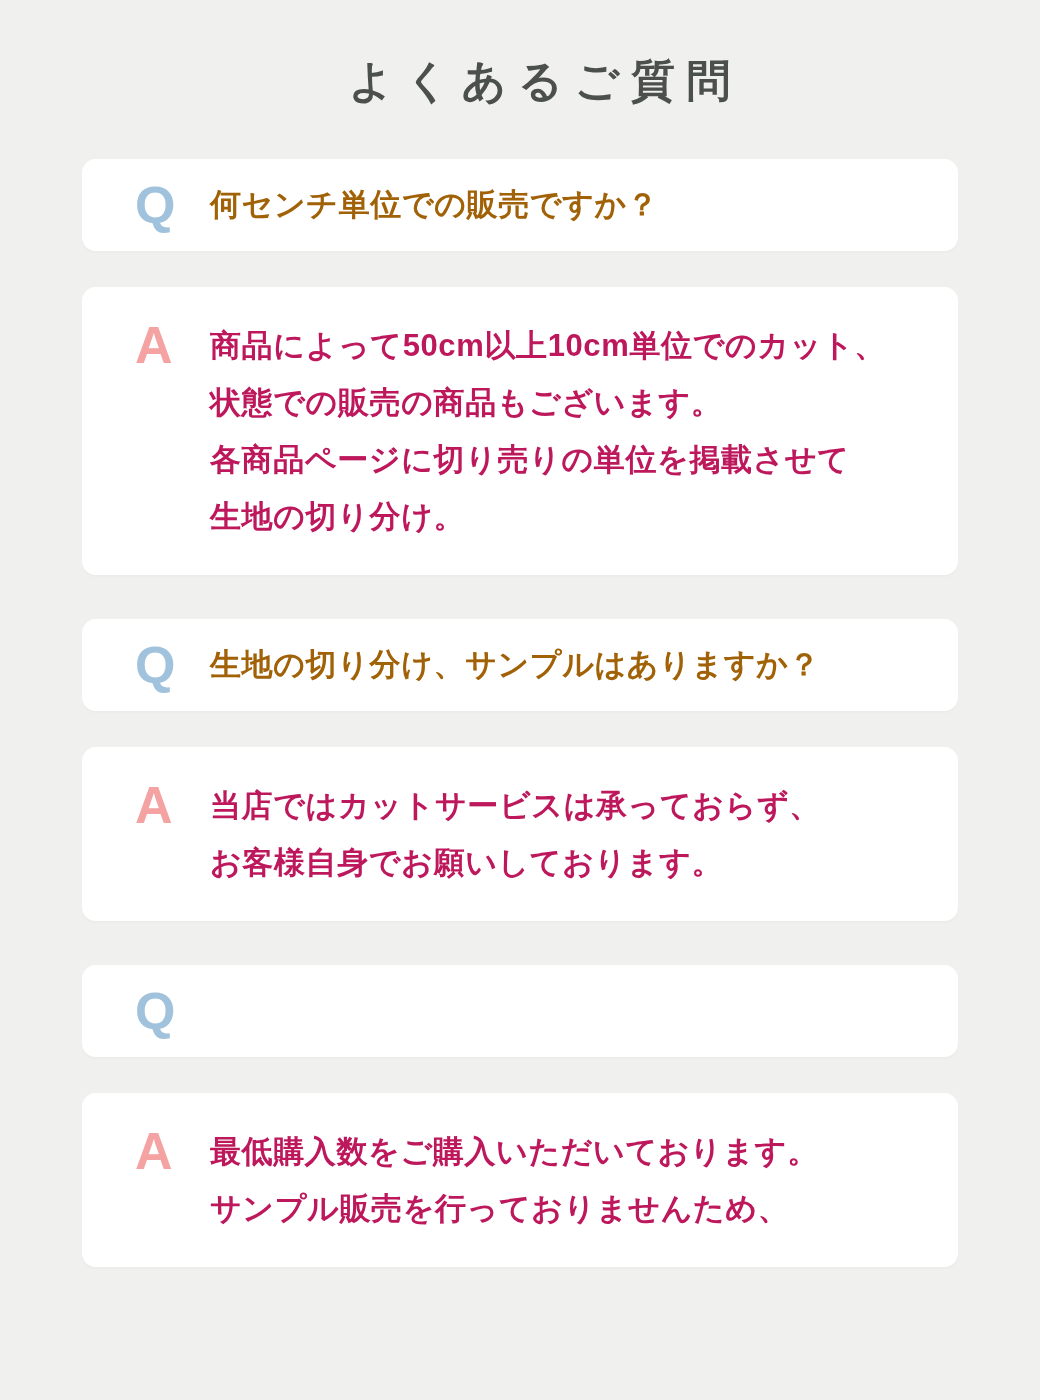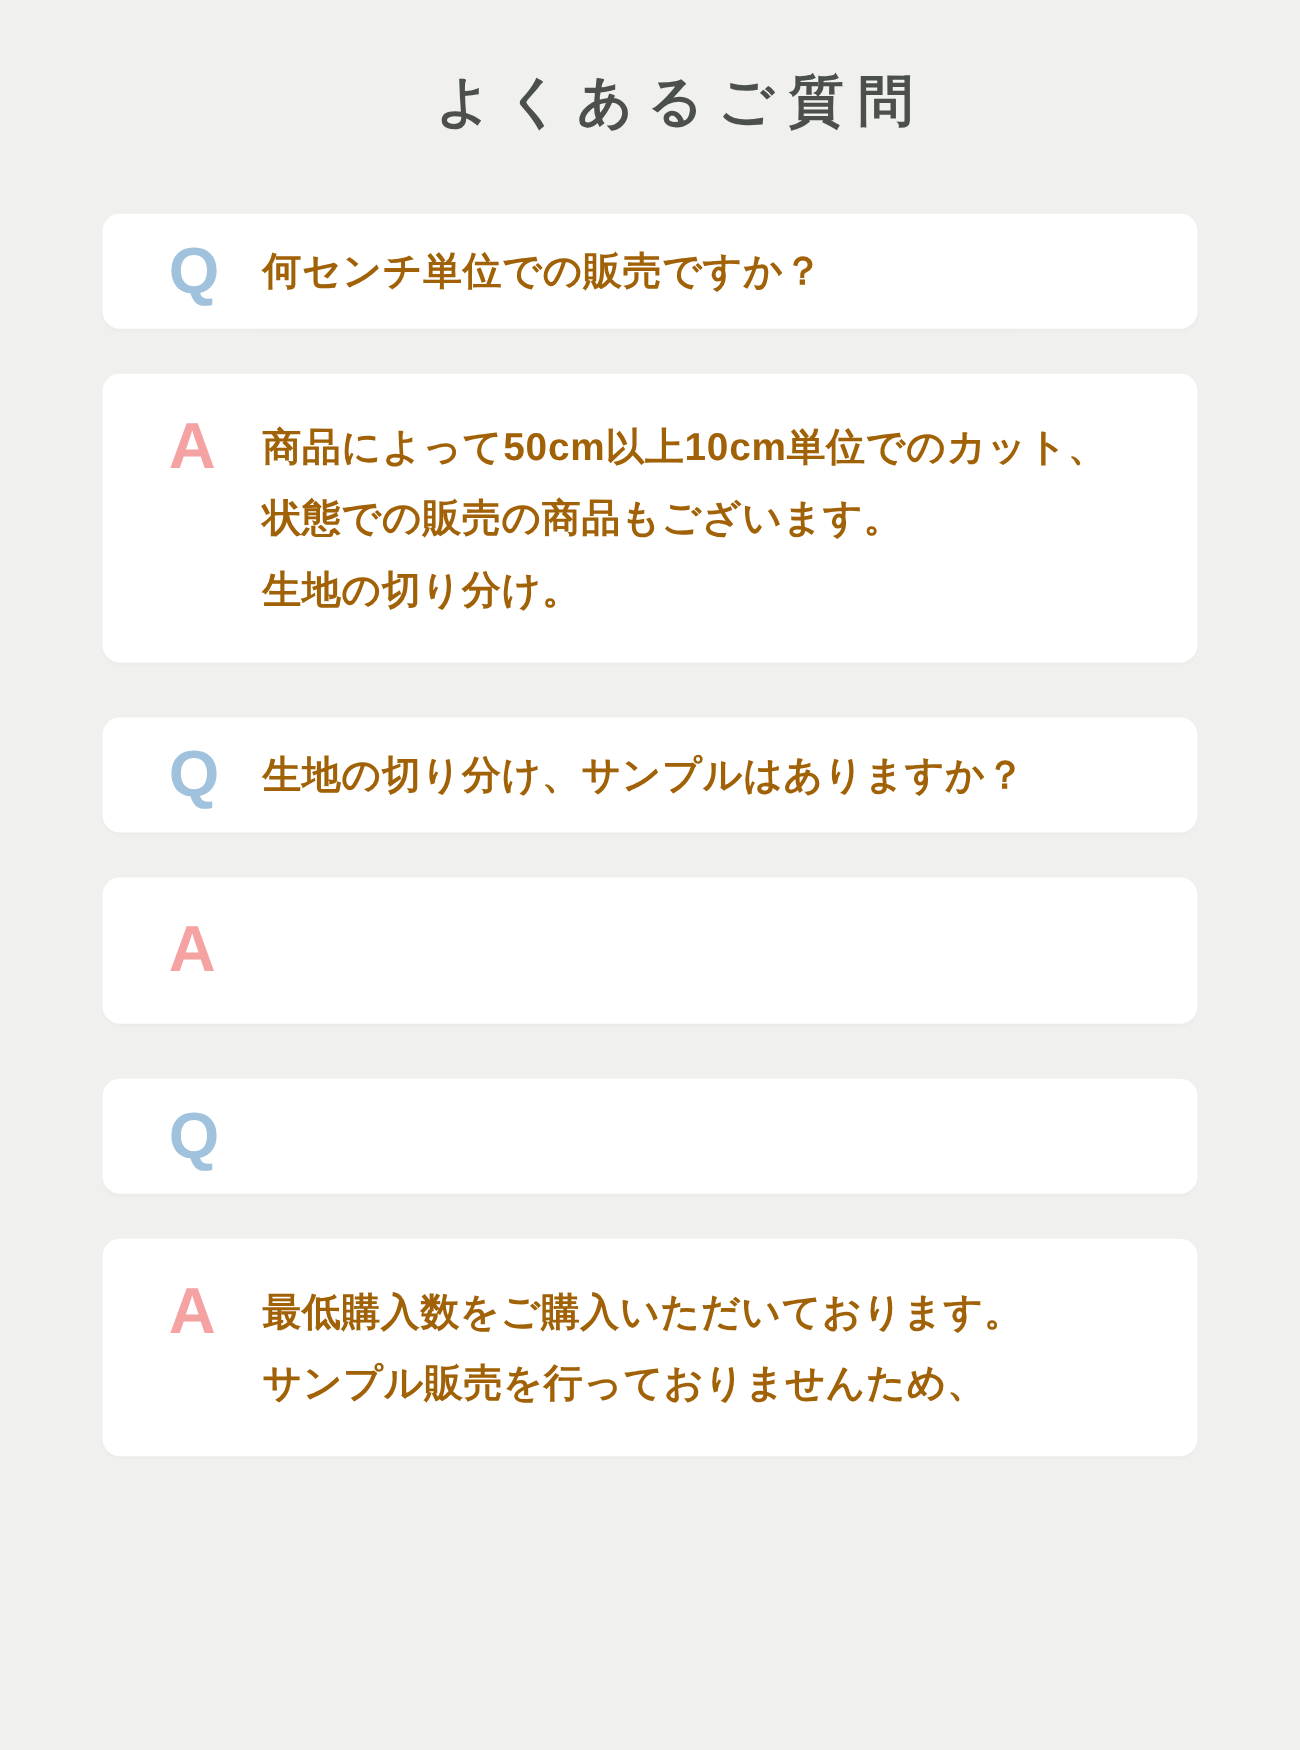--- a/index.html
+++ b/index.html
@@ -13,21 +13,21 @@
   }
 
   .page {
     width: 1040px;
     height: 1400px;
     background: #f0f0ee;
   }
 
   .page-title {
     padding-top: 52px;
-    margin-bottom: 60px;
+    margin-bottom: 48px;
     text-align: center;
     font-size: 44px;
     font-weight: 700;
     letter-spacing: 0.26em;
     text-indent: 0.26em;
     color: #4b504d;
     padding-left: 39px;
   }
 
   .faq-list {
@@ -74,21 +74,21 @@
   .q-text {
     font-size: 31px;
     font-weight: 600;
     color: #a16207;
     letter-spacing: 0.02em;
   }
 
   .a-text {
     font-size: 31px;
     font-weight: 600;
-    color: #a16207;
+    color: #be185d;
     line-height: 57px;
     letter-spacing: 0.02em;
   }
 
   .a-line { display: block; }
 </style>
 </head>
 <body>
 
 <div class="page">
@@ -100,31 +100,36 @@
     <div class="card card-q">
       <span class="marker marker-q">Q</span>
       <span class="q-text">何センチ単位での販売ですか？</span>
     </div>
 
     <div class="card card-a">
       <span class="marker marker-a">A</span>
       <div class="a-text">
         <span class="a-line">商品によって50cm以上10cm単位でのカット、</span>
         <span class="a-line">状態での販売の商品もございます。</span>
+        <span class="a-line">各商品ページに切り売りの単位を掲載させて</span>
         <span class="a-line">生地の切り分け。</span>
       </div>
     </div>
 
     <div class="card card-q">
       <span class="marker marker-q">Q</span>
       <span class="q-text">生地の切り分け、サンプルはありますか？</span>
     </div>
 
     <div class="card card-a">
       <span class="marker marker-a">A</span>
+      <div class="a-text">
+        <span class="a-line">当店ではカットサービスは承っておらず、</span>
+        <span class="a-line">お客様自身でお願いしております。</span>
+      </div>
     </div>
 
     <div class="card card-q">
       <span class="marker marker-q">Q</span>
     </div>
 
     <div class="card card-a">
       <span class="marker marker-a">A</span>
       <div class="a-text">
         <span class="a-line">最低購入数をご購入いただいております。</span>

